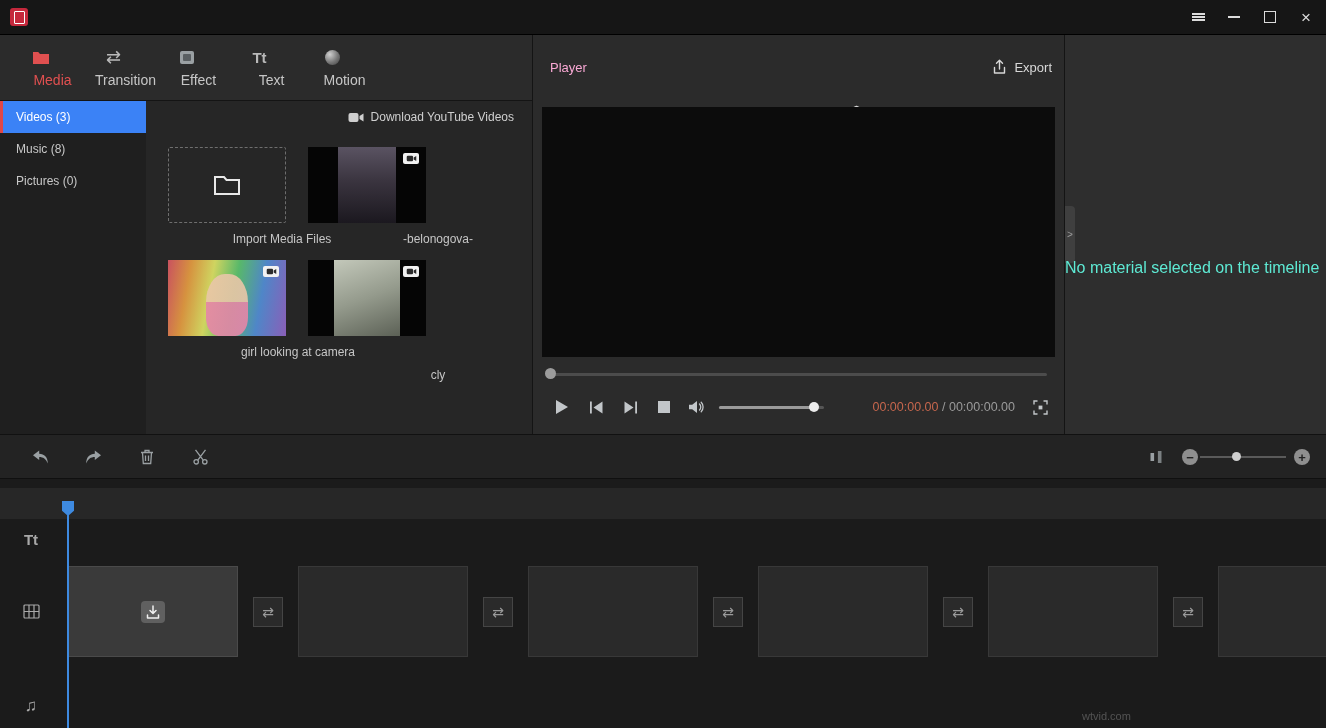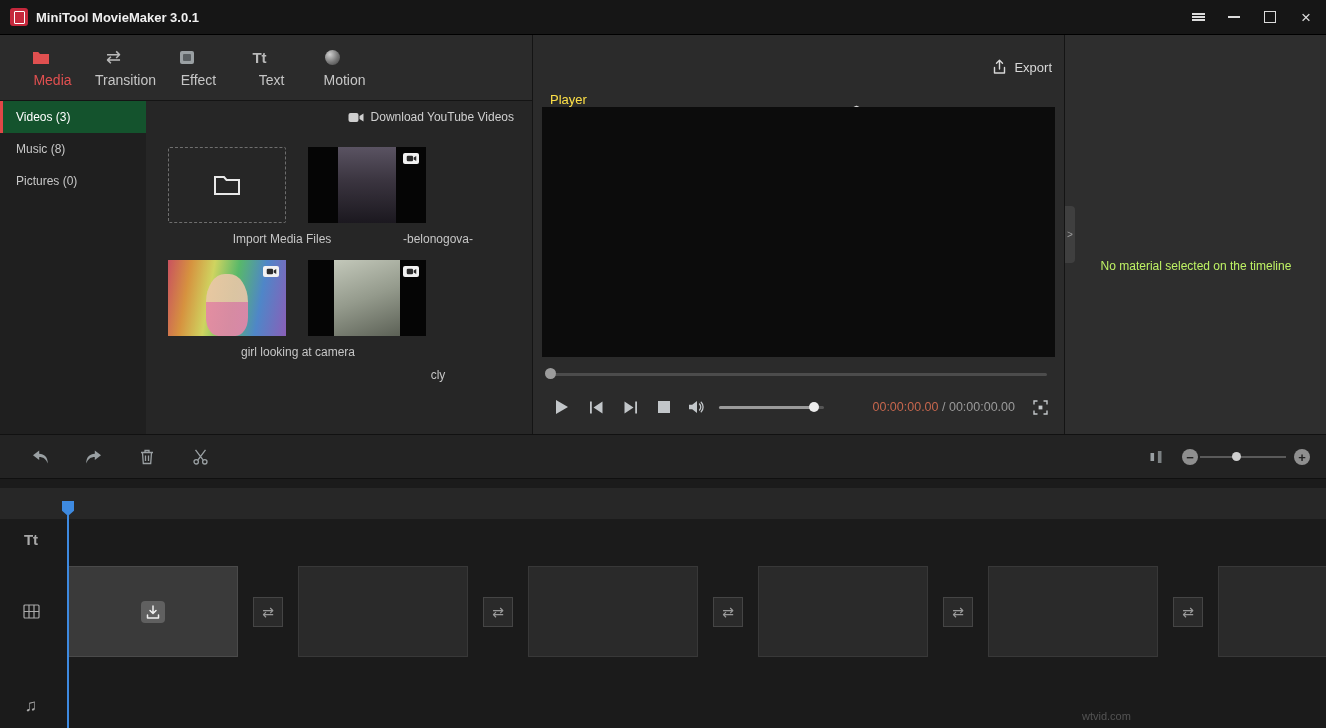--- a/index.html
+++ b/index.html
@@ -30,21 +30,21 @@
   .tab .ic{height:20px;display:flex;align-items:center;justify-content:center;color:#b9b9b9;}
   .tab.active .ic{color:#e05050;}
   .glyph-ic{font-size:18px;line-height:1;}
   #motion-ball{width:15px;height:15px;border-radius:50%;
      background:radial-gradient(circle at 32% 30%, #cfcfcf, #777 55%, #3c3c3c);}
   .tt-ic{font-size:15px;color:#c6c6c6;font-weight:bold;}
 
   
   #sidebar{left:0;top:100px;width:146px;height:334px;background:#1f1f1f;border-top:1px solid #141414;}
   .side-item{height:32px;display:flex;align-items:center;padding-left:16px;font-size:12px;color:#c8c8c8;cursor:pointer;}
-  .side-item.active{background:#14532d;color:#fff;border-left:3px solid #e04747;padding-left:13px;}
+  .side-item.active{background:#3b82f6;color:#fff;border-left:3px solid #e04747;padding-left:13px;}
 
   
   #library{left:146px;top:100px;width:386px;height:334px;background:#262626;border-top:1px solid #141414;}
   #dl-row{left:0;top:0;width:386px;height:32px;display:flex;align-items:center;justify-content:flex-end;
           padding-right:18px;box-sizing:border-box;gap:7px;color:#cfcfcf;font-size:12px;cursor:pointer;}
   .cell{width:118px;height:76px;box-sizing:border-box;}
   #import-box{left:22px;top:46px;border:1.5px dashed #6e6e6e;border-radius:2px;background:#262626;
               display:flex;align-items:center;justify-content:center;cursor:pointer;}
   .thumb{background:#050505;position:absolute;cursor:pointer;overflow:hidden;}
   .pic{position:absolute;top:0;height:100%;}
@@ -53,40 +53,40 @@
   #pic2::after{content:"";position:absolute;left:38px;top:14px;width:42px;height:62px;border-radius:45% 45% 30% 30%;
                background:linear-gradient(180deg,#e9c6a8 0 45%, #e586a8 45%);opacity:.9;}
   #pic3{left:26px;width:66px;background:linear-gradient(160deg,#c3c8ba 0%,#949a8c 50%,#5c6156 100%);}
   .badge{position:absolute;top:6px;right:7px;width:16px;height:11px;background:#f2f2f2;border-radius:2px;
          display:flex;align-items:center;justify-content:center;}
   .cap{font-size:12px;color:#c6c6c6;text-align:center;width:140px;transform:translateX(-11px);
        white-space:nowrap;overflow:hidden;}
 
   
   #player{left:532px;top:35px;width:532px;height:399px;background:#2b2b2b;border-left:1px solid #141414;}
-  #player-title{left:17px;top:0;height:64px;display:flex;align-items:center;font-size:13px;color:#fde047;margin-top:32px;}
+  #player-title{left:17px;top:0;height:64px;display:flex;align-items:center;font-size:13px;color:#f9a8d4;}
   .hdr-btn{display:flex;align-items:center;gap:7px;font-size:13px;color:#d8d8d8;cursor:pointer;}
   #template-btn{right:140px;top:0;height:64px;margin-top:46px;}
   #export-btn{right:13px;top:0;height:64px;}
   #screen{left:9px;top:72px;width:513px;height:250px;background:#0c0c0c;}
   #seek{left:17px;top:338px;width:497px;height:3px;background:#4c4c4c;border-radius:2px;cursor:pointer;}
   #seek-handle{left:12px;top:333px;width:11px;height:11px;border-radius:50%;background:#9c9c9c;cursor:pointer;}
   .tctl{color:#c2c6c9;cursor:pointer;display:flex;align-items:center;justify-content:center;height:22px;}
   #transport{left:12px;top:358px;width:508px;height:28px;display:flex;align-items:center;}
   #vol-track{width:105px;height:3px;background:#555;border-radius:2px;position:relative;margin-left:8px;cursor:pointer;}
   #vol-fill{position:absolute;left:0;top:0;height:3px;width:95px;background:#9a9a9a;border-radius:2px;}
   #vol-dot{position:absolute;left:90px;top:-3.5px;width:10px;height:10px;border-radius:50%;background:#ececec;}
   #timecode{margin-left:auto;font-size:12.5px;white-space:pre;}
   #tc-cur{color:#c5664d;}
   #tc-sep,#tc-total{color:#9a9a9a;}
   #fs-btn{margin-left:12px;}
 
   
   #rightpanel{left:1064px;top:35px;width:262px;height:399px;background:#2e2e2e;border-left:1px solid #141414;}
-  #empty-msg{left:0;top:224px;width:262px;text-align:center;font-size:12px;color:#bef264;}
+  #empty-msg{left:0;top:224px;width:262px;font-size:16px;color:#5eead4;}
   #collapse-tab{left:0;top:171px;width:10px;height:57px;background:#3f3f3f;border-radius:0 4px 4px 0;
                 display:flex;align-items:center;justify-content:center;color:#9c9c9c;font-size:10px;cursor:pointer;}
 
   
   #tl-toolbar{left:0;top:434px;width:1326px;height:44px;background:#232323;border-top:1px solid #111;}
   .tb-ic{position:absolute;top:0;height:44px;width:32px;display:flex;align-items:center;justify-content:center;
          color:#9aa0a3;cursor:pointer;}
   .circle-btn{position:absolute;top:14px;width:16px;height:16px;border-radius:50%;background:#8f8f8f;color:#232323;
               display:flex;align-items:center;justify-content:center;font-size:13px;font-weight:bold;line-height:1;cursor:pointer;}
   #zoom-track{left:1200px;top:21px;width:86px;height:2px;background:#5a5a5a;cursor:pointer;}
@@ -111,21 +111,20 @@
                  clip-path:polygon(0 0,100% 0,100% 65%,50% 100%,0 65%);}
   #watermark{left:1082px;top:710px;font-size:11px;color:rgba(150,150,150,0.45);}
 </style>
 </head>
 <body>
 
 <div id="titlebar" class="abs">
   <div id="logo" class="abs">
       <div class="inner"></div>
     </div>
-  <div id="app-title" class="abs">MiniTool MovieMaker 3.0.1</div>
   <div id="win-controls" class="abs">
     <div class="winbtn">
       <div>
           <div class="hbar"></div>
           <div class="hbar"></div>
           <div class="hbar"></div>
         </div>
     </div>
     <div class="winbtn">
         <div id="min-shape"></div>

